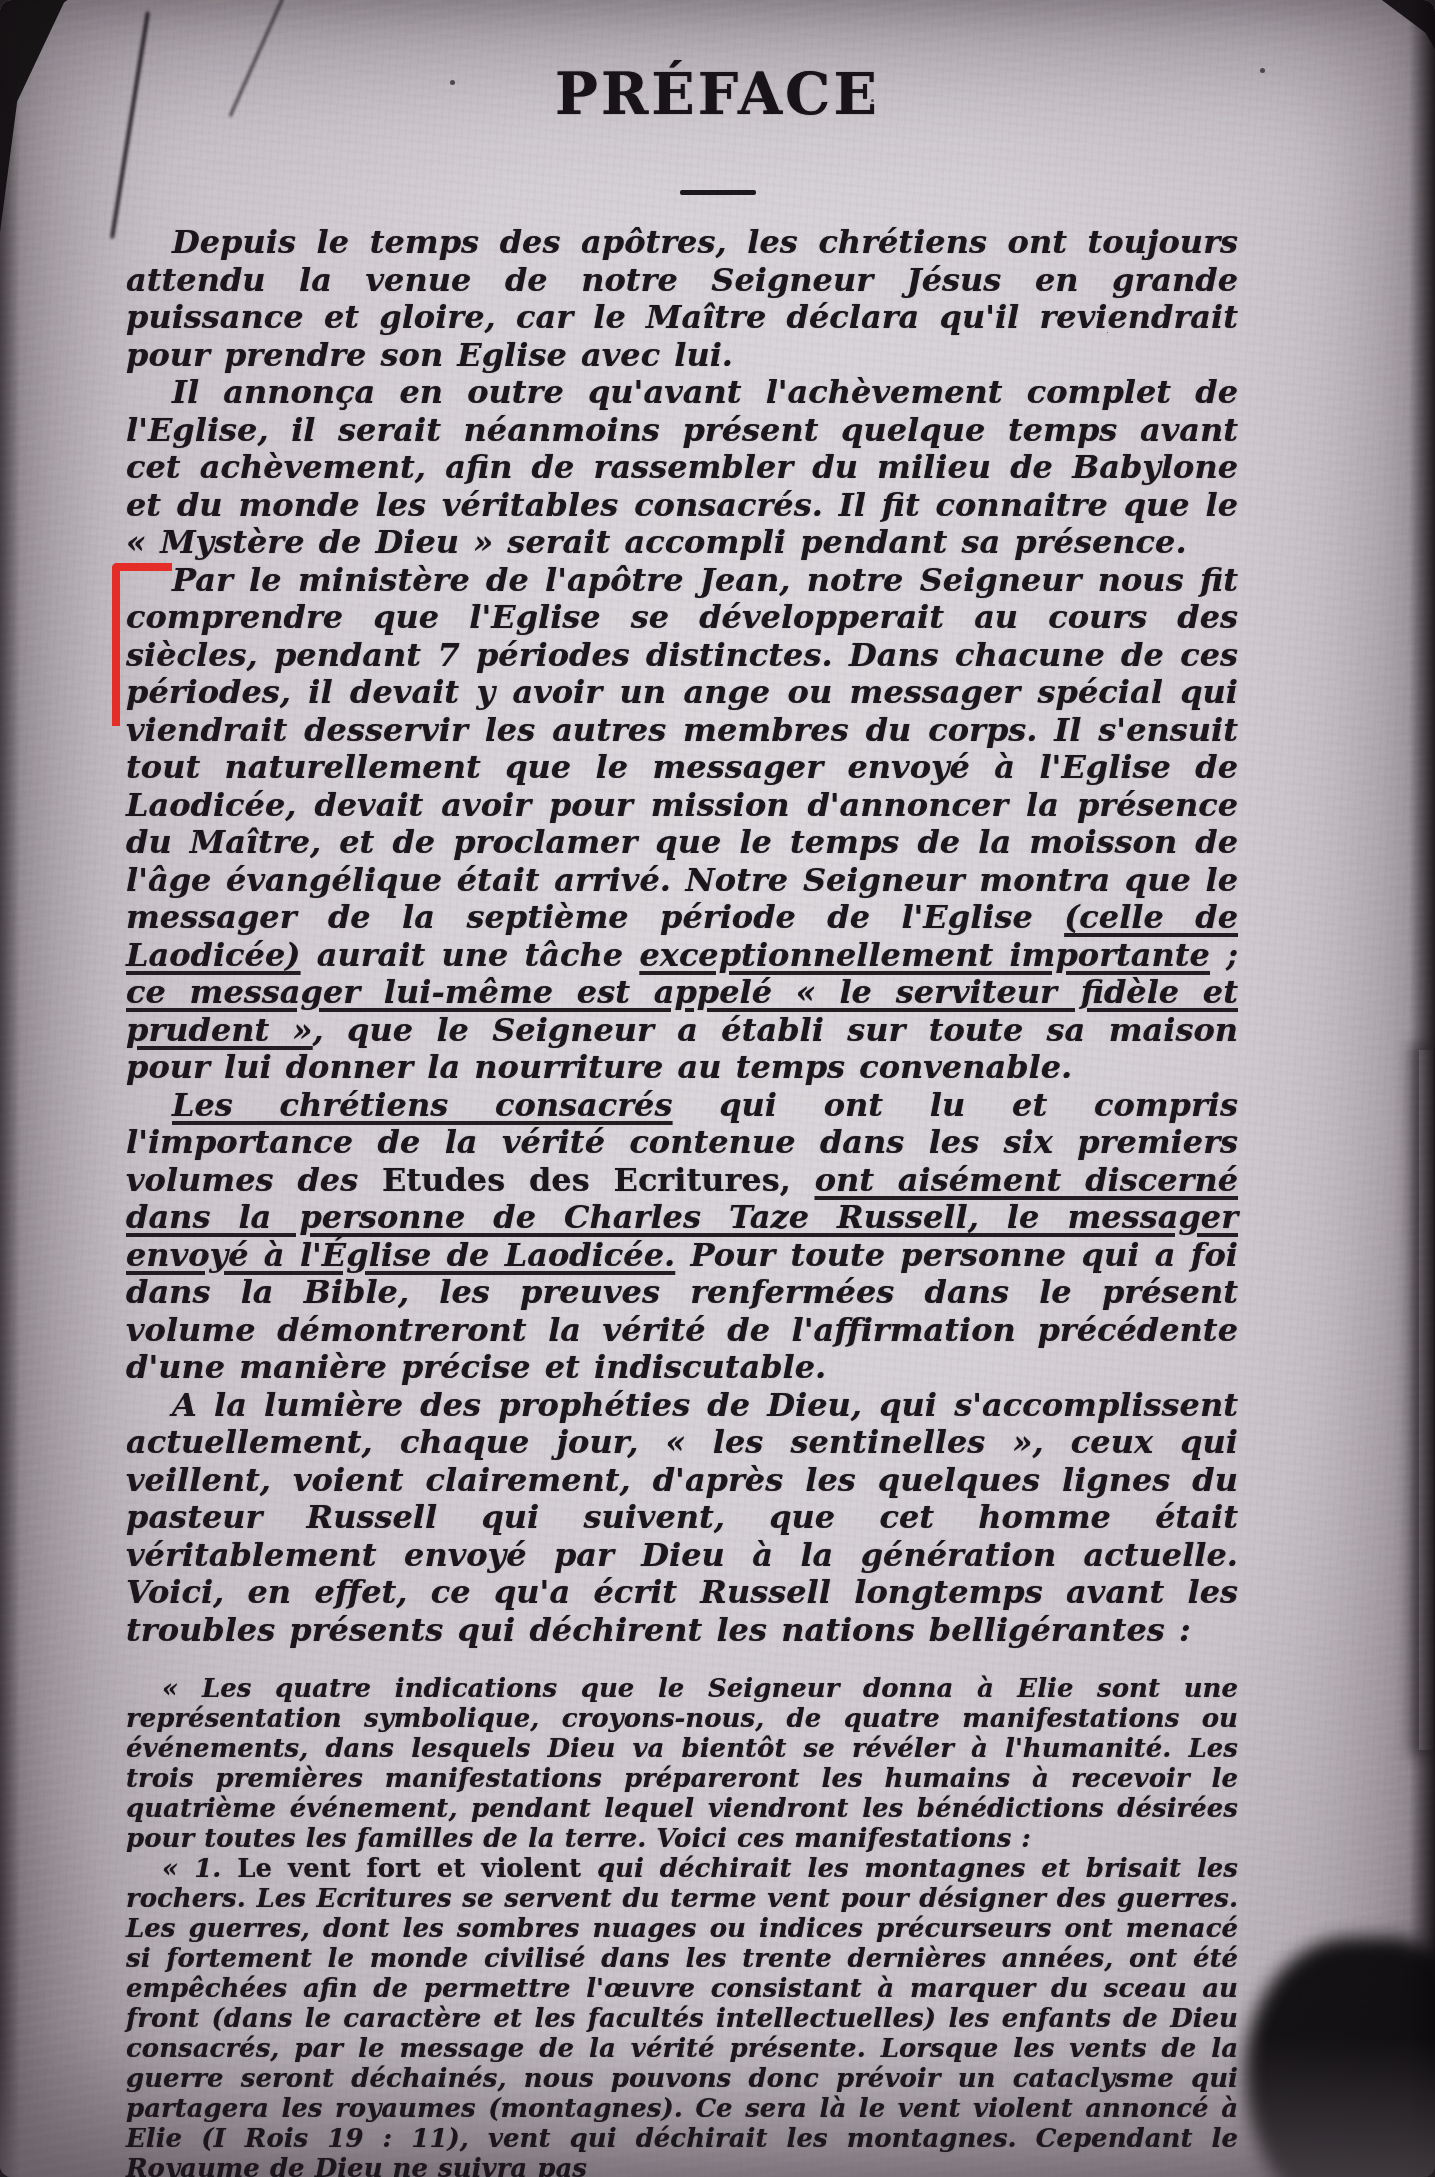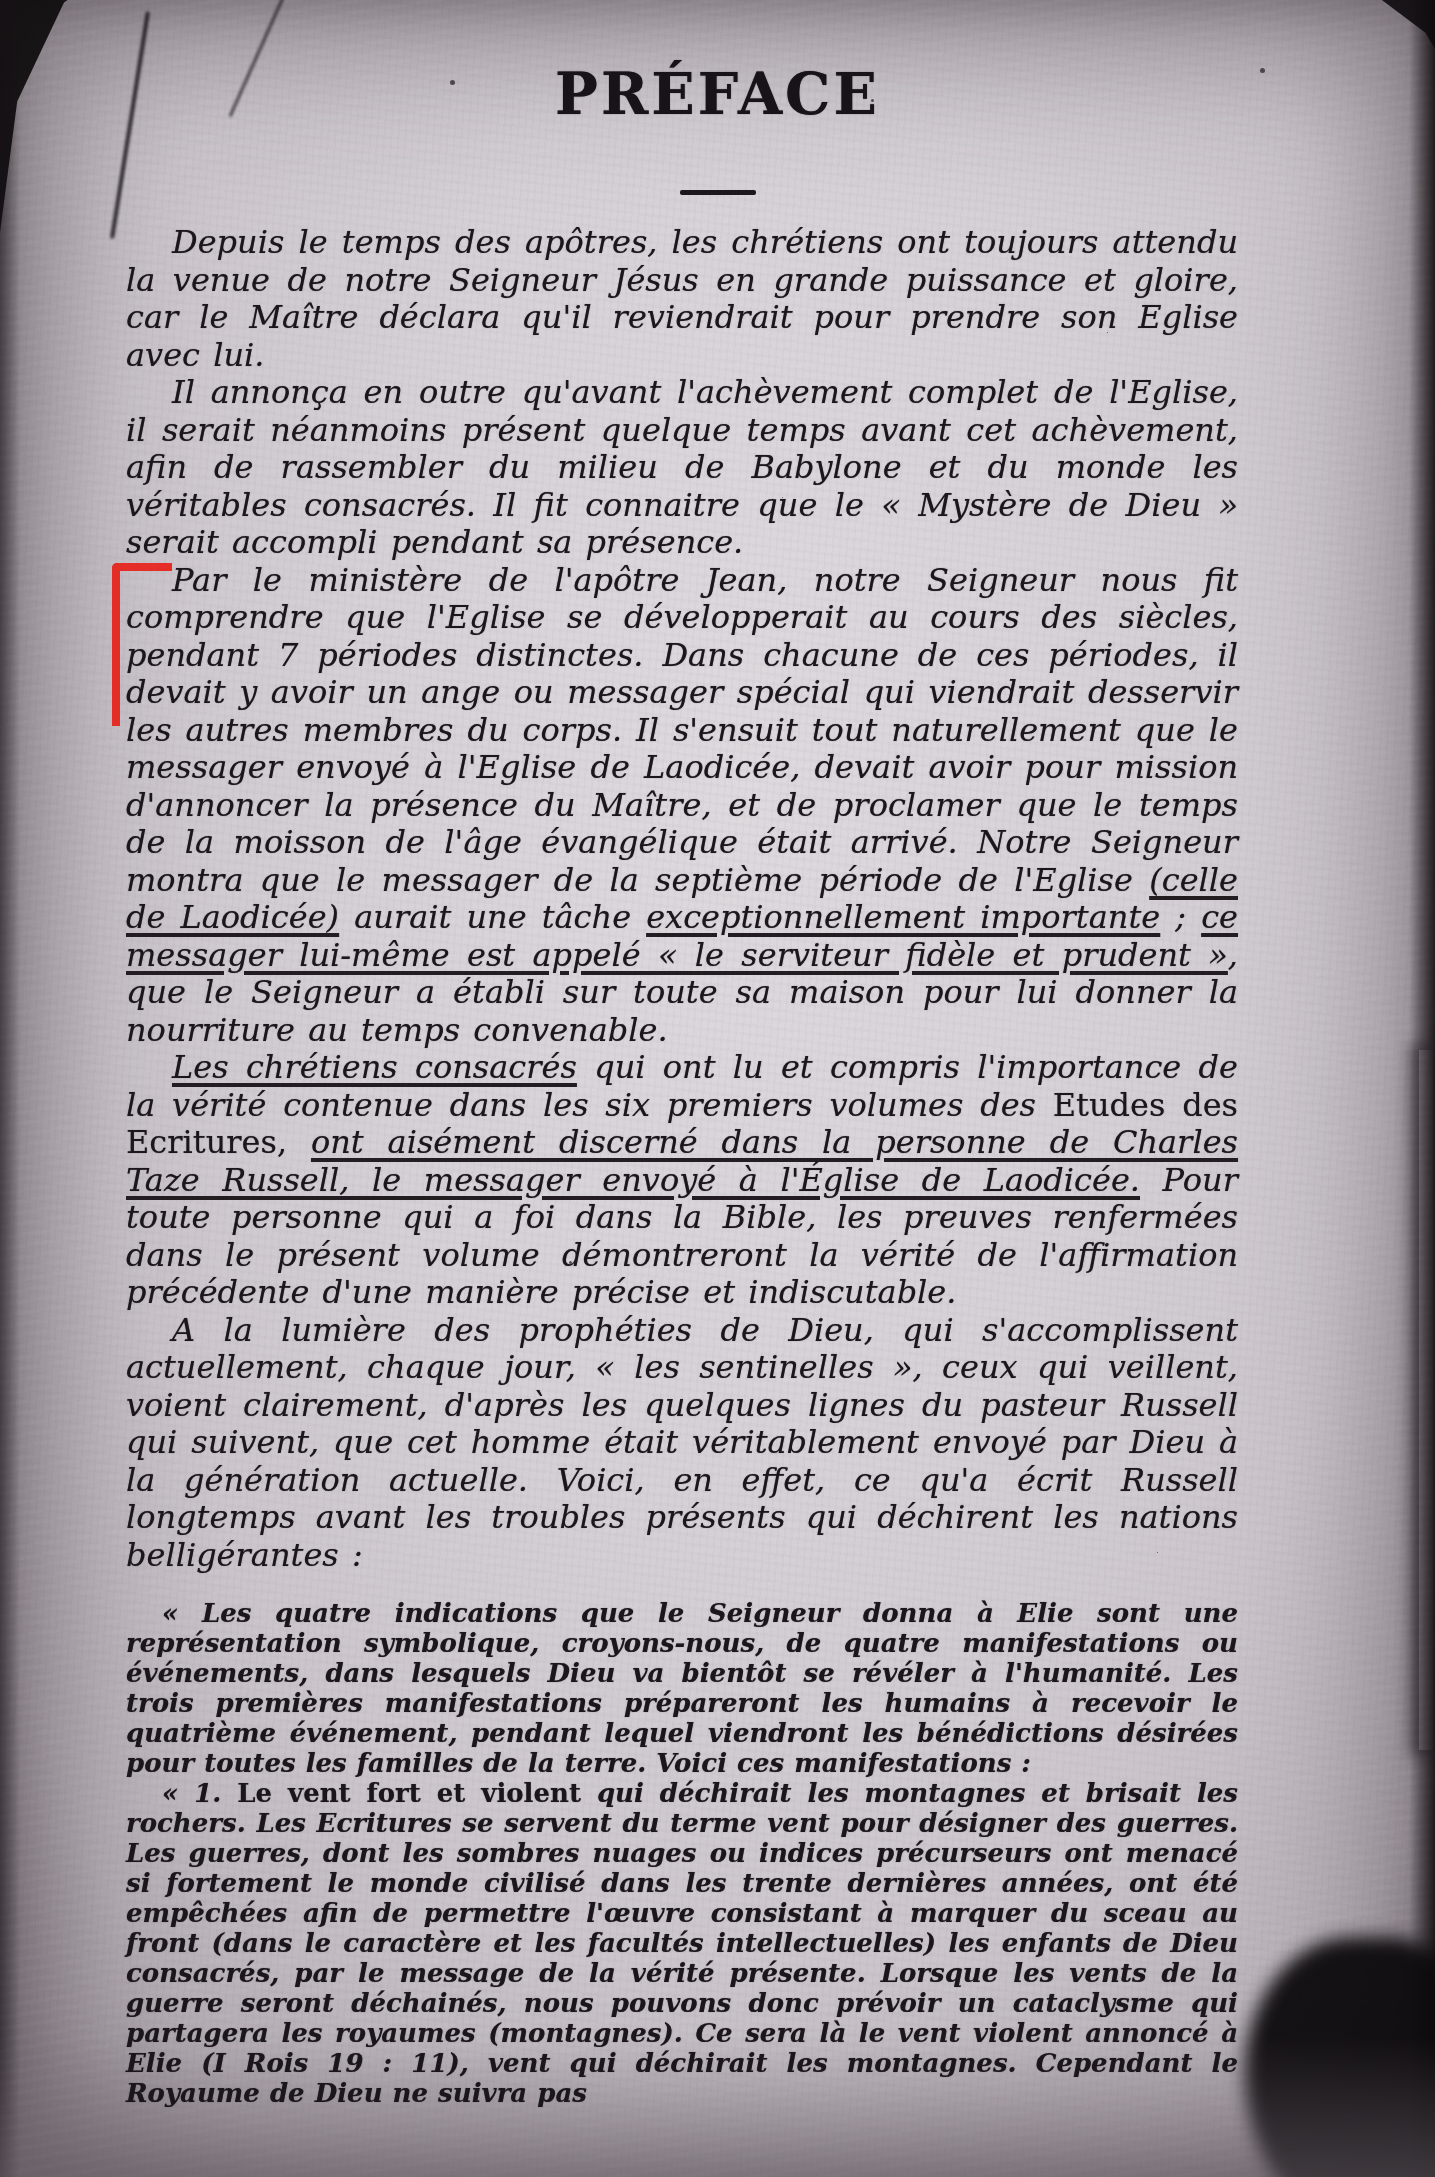--- a/index.html
+++ b/index.html
@@ -1,20 +1,21 @@
 <!DOCTYPE html>
 <html><head>
 <meta charset="utf-8">
 <style>
   html,body { margin:0; padding:0; background:#241f23; }
   .page {
     position:relative; width:1435px; height:2177px; overflow:hidden;
     font-family:"DejaVu Serif", serif;
     background:
       radial-gradient(ellipse at 52% 36%, #ddd9dd 0%, #d5d0d5 38%, #cbc5cb 62%, #b6afb5 82%, #938b91 97%);
+    border-radius: 12px;
   }
   .vignette {
     position:absolute; inset:0; pointer-events:none;
     box-shadow: inset 0 0 150px 30px rgba(48,38,46,.50), inset 0 0 40px 8px rgba(48,38,46,.25);
   }
   .grain {
     position:absolute; inset:0; pointer-events:none; opacity:.5;
     background:
       repeating-linear-gradient(7deg, rgba(90,80,90,.05) 0 3px, transparent 3px 9px),
       repeating-linear-gradient(94deg, rgba(70,60,72,.05) 0 2px, transparent 2px 7px),
@@ -47,21 +48,21 @@
   .title {
     position:absolute; top:60px; left:0; width:100%; text-align:center;
     font-size:57px; font-weight:bold; letter-spacing:3px; color:#181318;
     text-shadow:0 0 1px rgba(24,19,24,.8);
   }
   .divider { position:absolute; top:190px; left:50%; transform:translateX(-50%);
     width:76px; height:5px; background:#1c171c; border-radius:2px; }
 
   .text-col { position:absolute; left:126px; top:224px; width:1112px; color:#1b161b;
     text-shadow:0 0 1px rgba(27,22,27,.55); }
-  p.body { margin:0; font-size:32px; line-height:37.5px; font-style:italic; font-weight:normal;
+  p.body { margin:0; font-size:32px; line-height:37.5px; font-style:italic; font-weight:bold;
     text-align:justify; text-indent:46px; word-spacing:3px; }
   p.quote { margin:0; font-size:26px; line-height:30px; font-style:italic; font-weight:bold;
     text-align:justify; text-indent:36px; word-spacing:1px; }
   p.quote-first { margin-top:24px; }
   .u { text-decoration:underline; text-decoration-thickness:3.5px; text-underline-offset:5px;
     text-decoration-color:#231d21; }
   .b { font-style:normal; letter-spacing:0; }
 
   .red-bracket { position:absolute; left:112px; top:563px; width:52px; height:155px;
     border-left:8px solid #e8231d; border-top:8px solid #e8231d; border-top-left-radius:5px;

